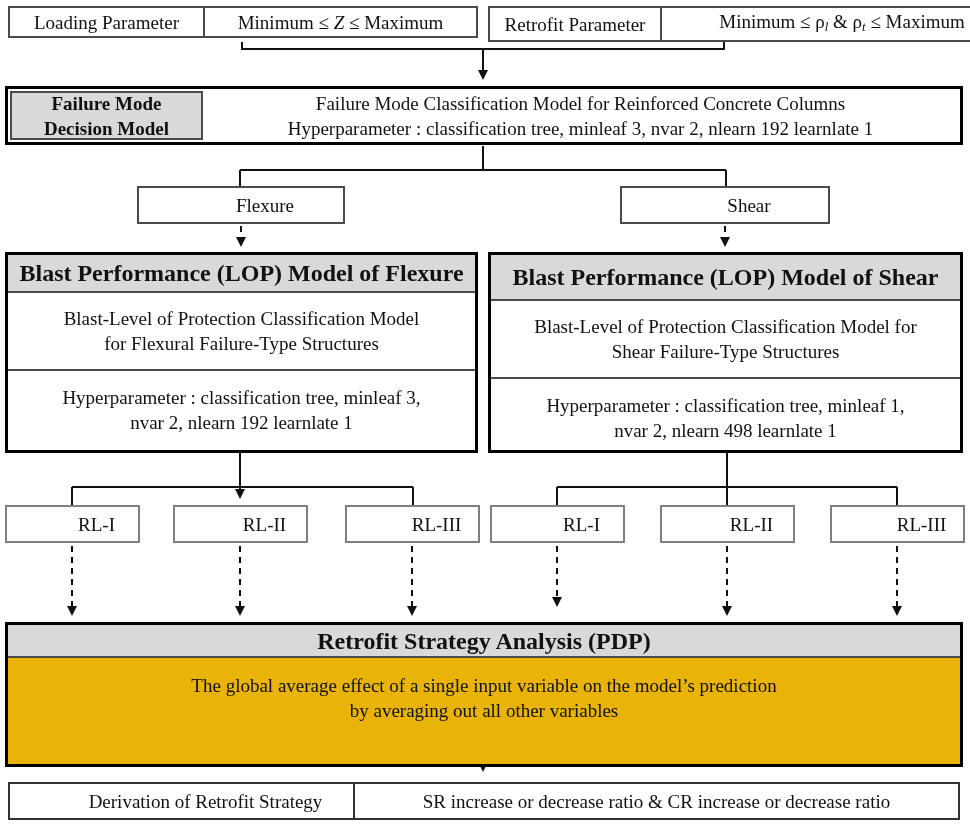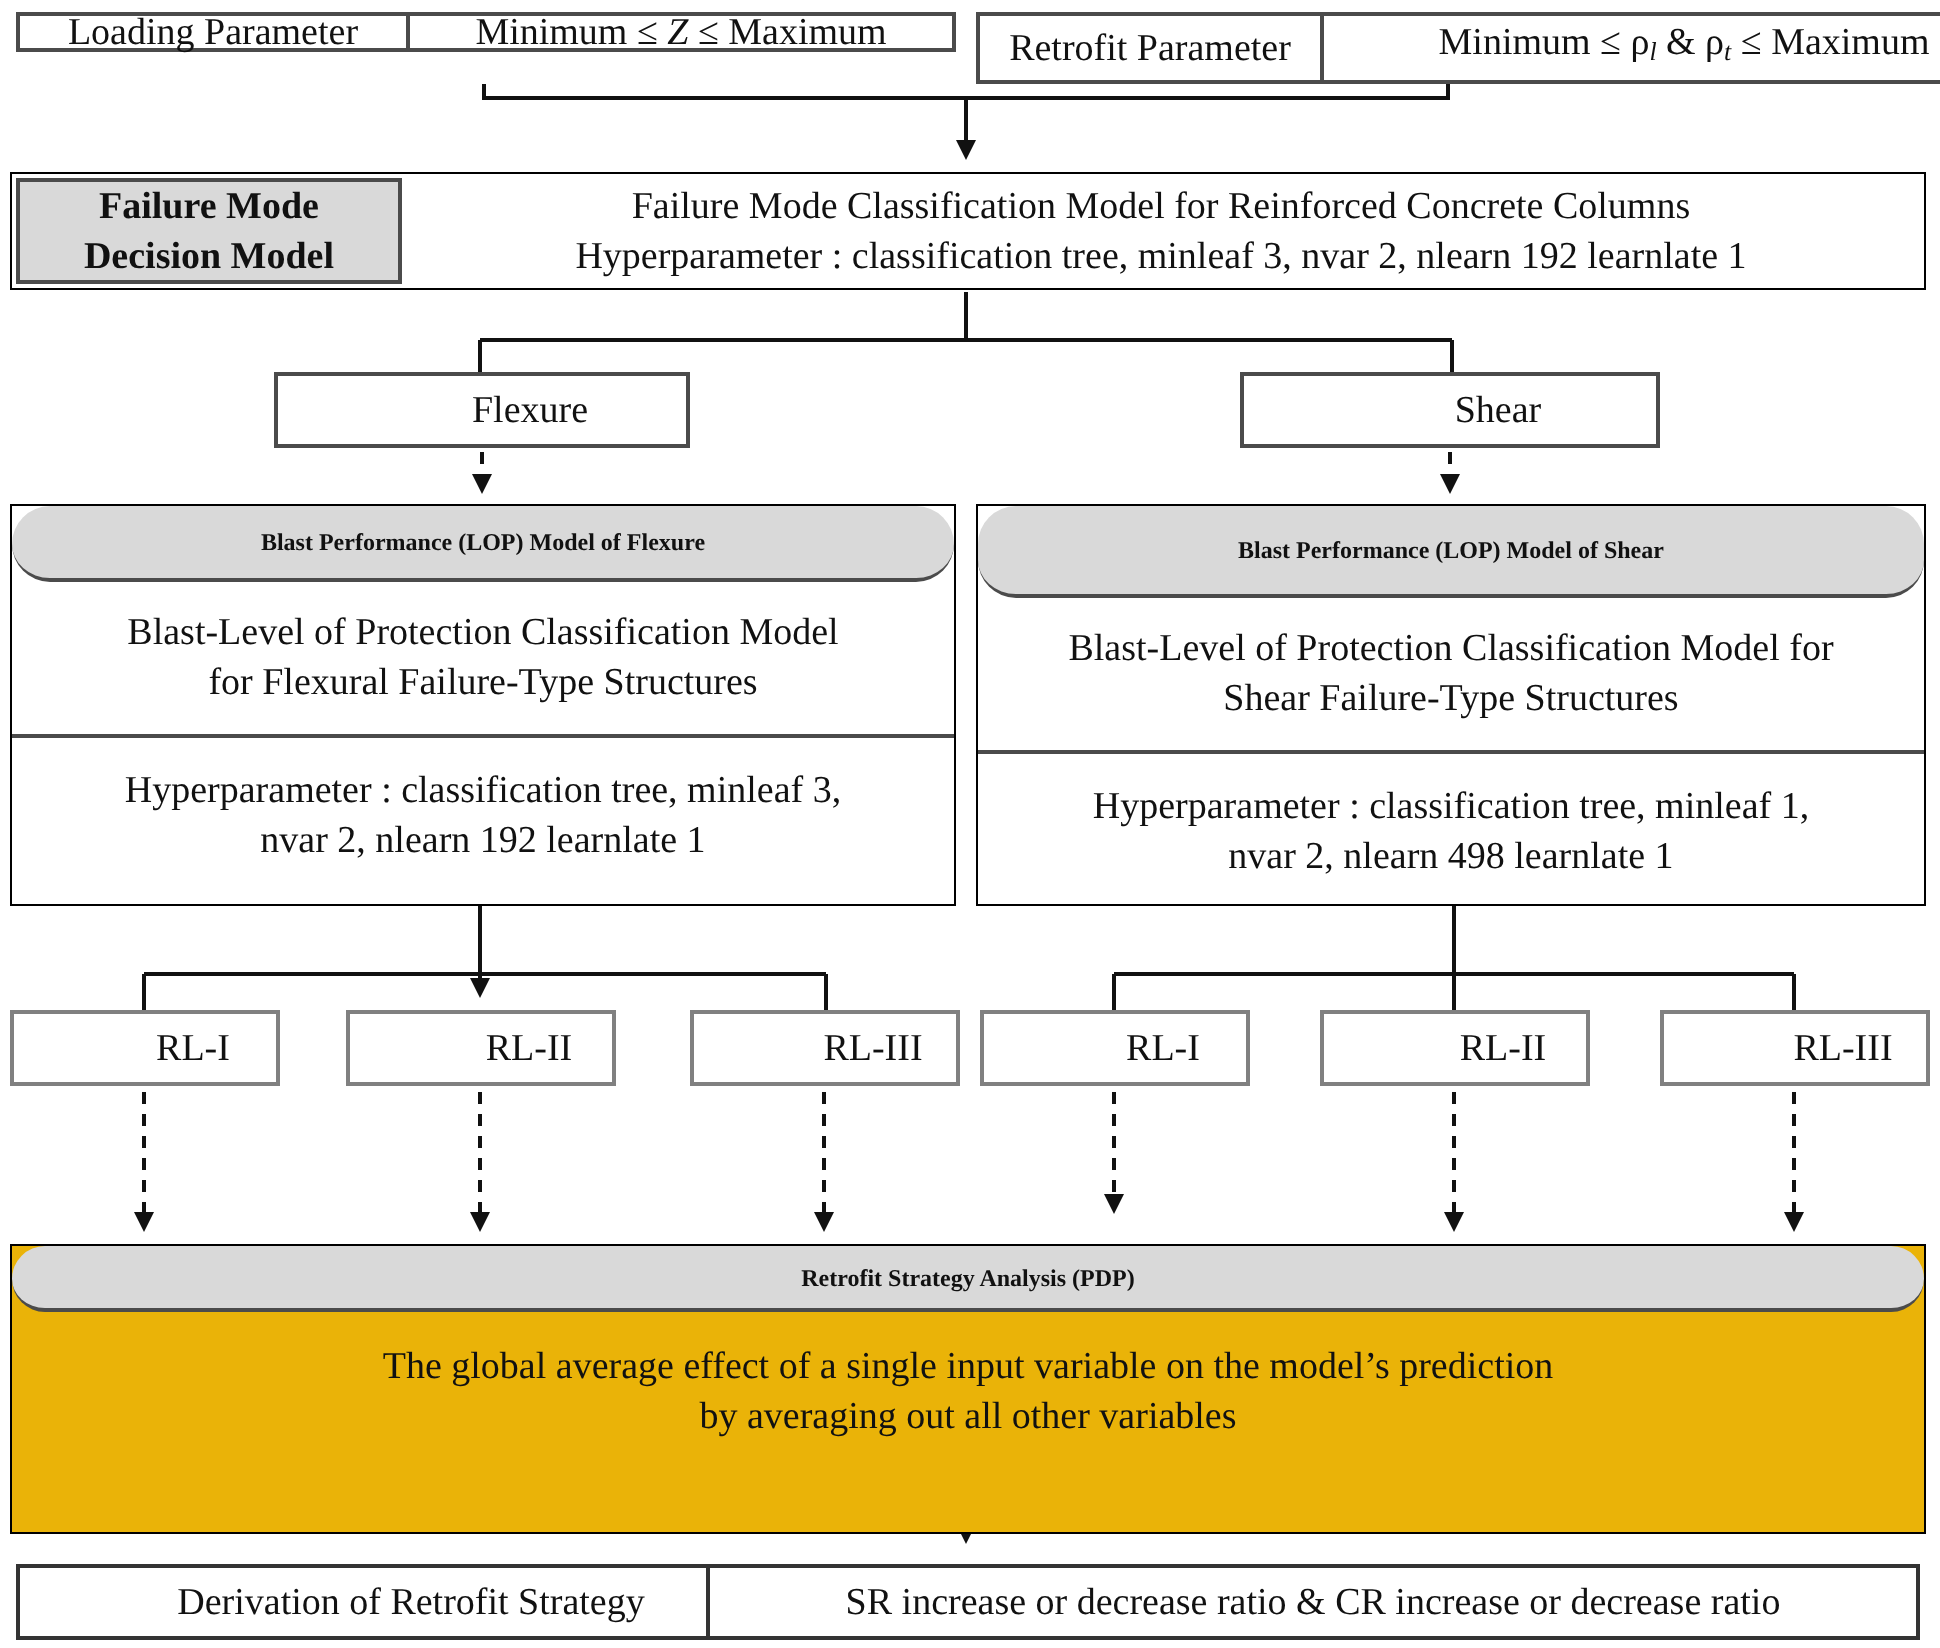--- a/index.html
+++ b/index.html
@@ -7,25 +7,25 @@
     position:relative;width:970px;height:824px;background:#ffffff;
     font-family:"Liberation Serif", serif;color:#111;overflow:hidden;
   }
   .abs{position:absolute;box-sizing:border-box;}
   #wires{position:absolute;left:0;top:0;z-index:0;}
   .box{z-index:1;background:#fff;display:flex;align-items:center;justify-content:center;text-align:center;padding-left:48px;}
   .row{display:flex;align-items:stretch;}
   .cell{display:flex;align-items:center;justify-content:center;text-align:center;box-sizing:border-box;}
   .b-dark{border:2px solid #4b4b4b;}
   .b-gray{border:2px solid #808080;}
-  .b-thick{border:1px solid #000000;}
+  .b-thick{border:3px solid #000000;}
   .grayfill{background:#d9d9d9;}
   .bold{font-weight:bold;}
   .fs19{font-size:19px;line-height:25px;}
-  .fs20{font-size:12px;line-height:26px;border-radius:19px;}
+  .fs20{font-size:24px;line-height:26px;}
   .var{font-style:italic;}
   .sub{font-style:italic;font-size:0.68em;vertical-align:-0.25em;}
   .stack{display:block;}
 </style>
 </head>
 <body>
 
 <div id="canvas">
 
   <svg id="wires" width="970" height="824">
@@ -56,21 +56,21 @@
       <path d="M725,226 L725,245" marker-end="url(#ah)"></path>
       <path d="M72,546 L72,614" marker-end="url(#ah)"></path>
       <path d="M240,546 L240,614" marker-end="url(#ah)"></path>
       <path d="M412,546 L412,614" marker-end="url(#ah)"></path>
       <path d="M557,546 L557,605" marker-end="url(#ah)"></path>
       <path d="M727,546 L727,614" marker-end="url(#ah)"></path>
       <path d="M897,546 L897,614" marker-end="url(#ah)"></path>
     </g>
   </svg>
 
-  <div class="abs box row b-dark fs19" style="left:8px;top:6px;width:470px;height:20px;padding:0;">
+  <div class="abs box row b-dark fs19" style="left:8px;top:6px;width:470px;height:32px;padding:0;">
     <div class="cell" style="width:195px;border-right:2px solid #4b4b4b;">Loading Parameter</div>
     <div class="cell" style="flex:1;align-items:center;">
       <span><span>Minimum ≤ </span><span class="var">Z</span><span> ≤ Maximum</span></span>
     </div>
   </div>
 
   <div class="abs box row b-dark fs19" style="left:488px;top:6px;width:536px;height:36px;padding:0;">
     <div class="cell" style="width:172px;border-right:2px solid #4b4b4b;">Retrofit Parameter</div>
     <div class="cell" style="flex:1;">
       <span><span>Minimum ≤ ρ</span><span class="sub">l</span><span> &amp; ρ</span><span class="sub">t</span><span> ≤ Maximum</span></span>

